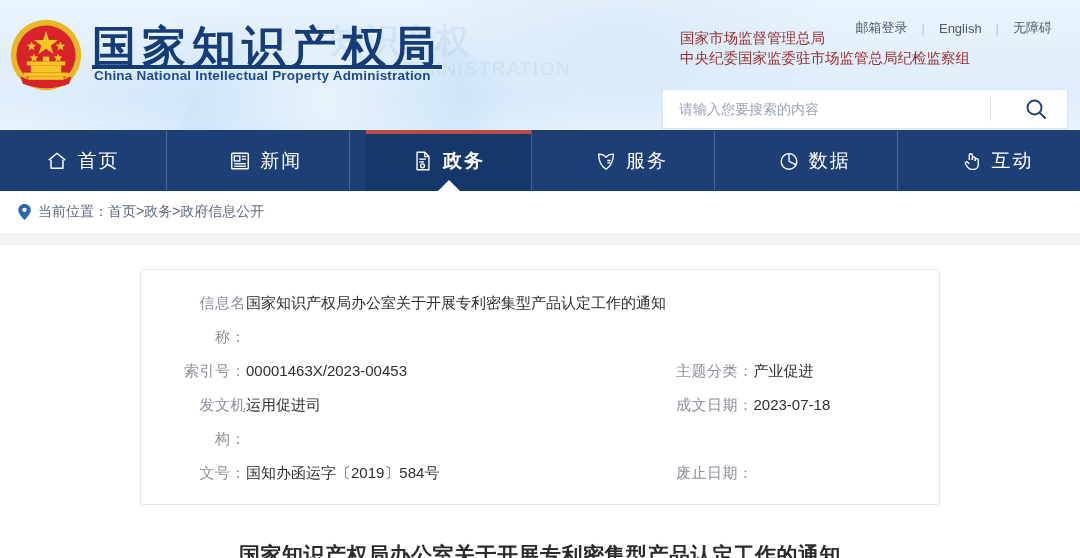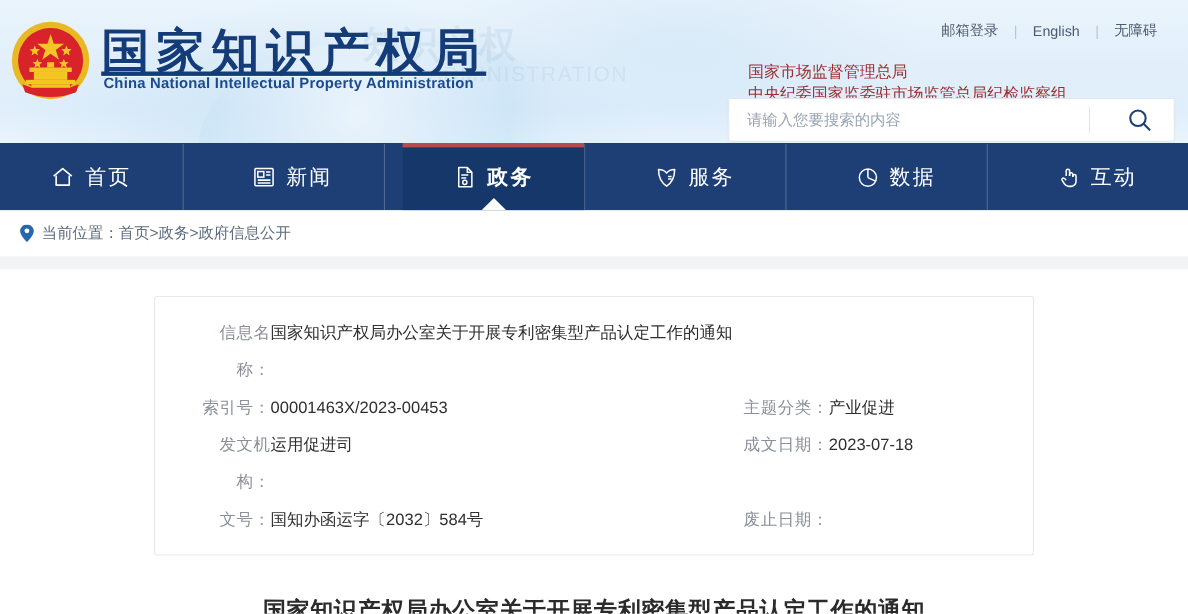--- a/index.html
+++ b/index.html
@@ -54,21 +54,21 @@
   }
 
   .toplinks {
     position:absolute; right:14px; top:19px;
     font-size:13px; color:#4a5a70; display:flex; align-items:center; gap:0;
   }
   .toplinks a { color:#4a5a70; text-decoration:none; padding:0 14px; }
   .toplinks .sep { color:#b9c6d6; }
 
   .agency {
-    position:absolute; left:680px; top:56px;
+    position:absolute; left:680px; top:28px;
     font-size:14.5px; line-height:20px; color:#9b2d2d; white-space:nowrap;
   }
 
   .searchbox {
     position:absolute; left:662px; top:89px; width:406px; height:40px;
     background:#fff; border:1px solid #dfe6ef; display:flex; align-items:center;
     box-shadow:0 1px 2px rgba(80,110,150,.06);
     gap:14px;
   }
   .searchbox input {
@@ -291,21 +291,21 @@
         </div>
         <div class="infocell right">
           <span class="ilabel">成文日期：</span>
           <span class="ivalue">2023-07-18</span>
         </div>
       </div>
 
       <div class="inforow">
         <div class="infocell left">
           <span class="ilabel w5">文号：</span>
-          <span class="ivalue">国知办函运字〔2032〕584号</span>
+          <span class="ivalue">国知办函运字〔2019〕584号</span>
         </div>
         <div class="infocell right">
           <span class="ilabel">废止日期：</span>
           <span class="ivalue"></span>
         </div>
       </div>
 
     </div>
 
     <div class="doc-title">国家知识产权局办公室关于开展专利密集型产品认定工作的通知</div>

